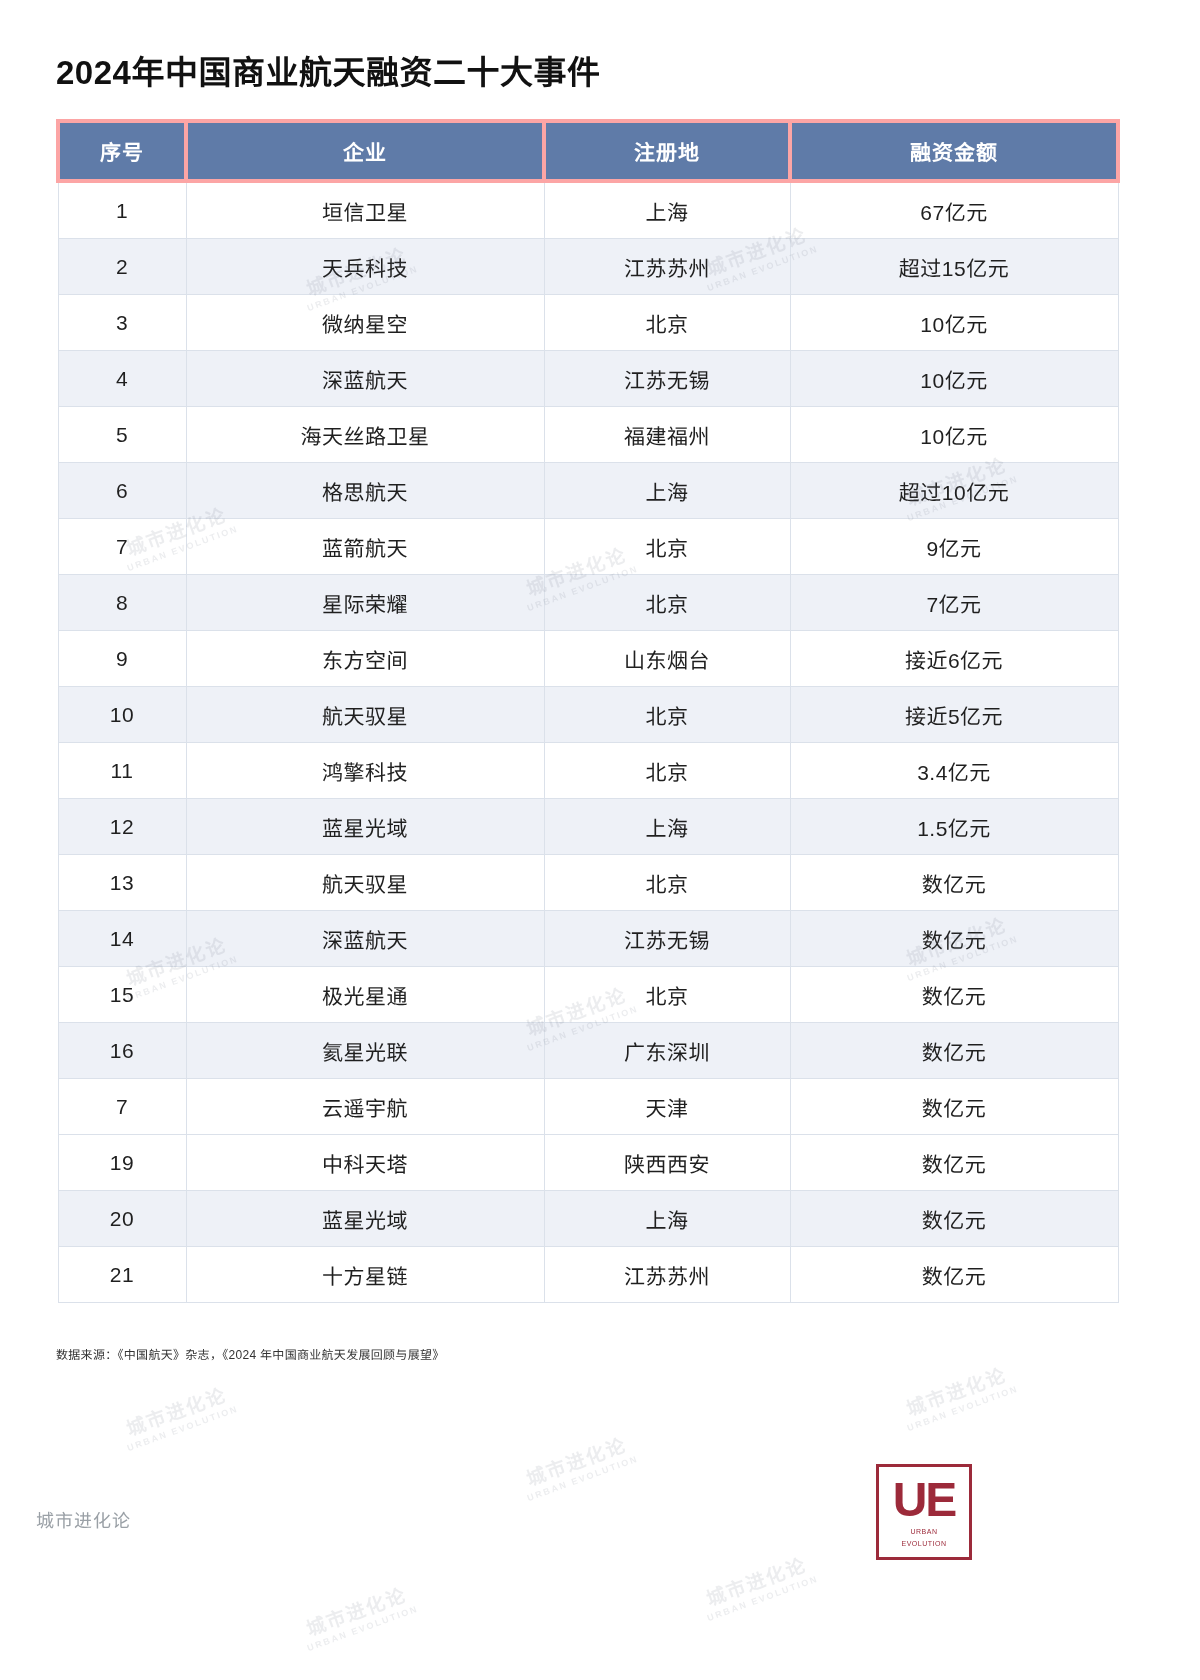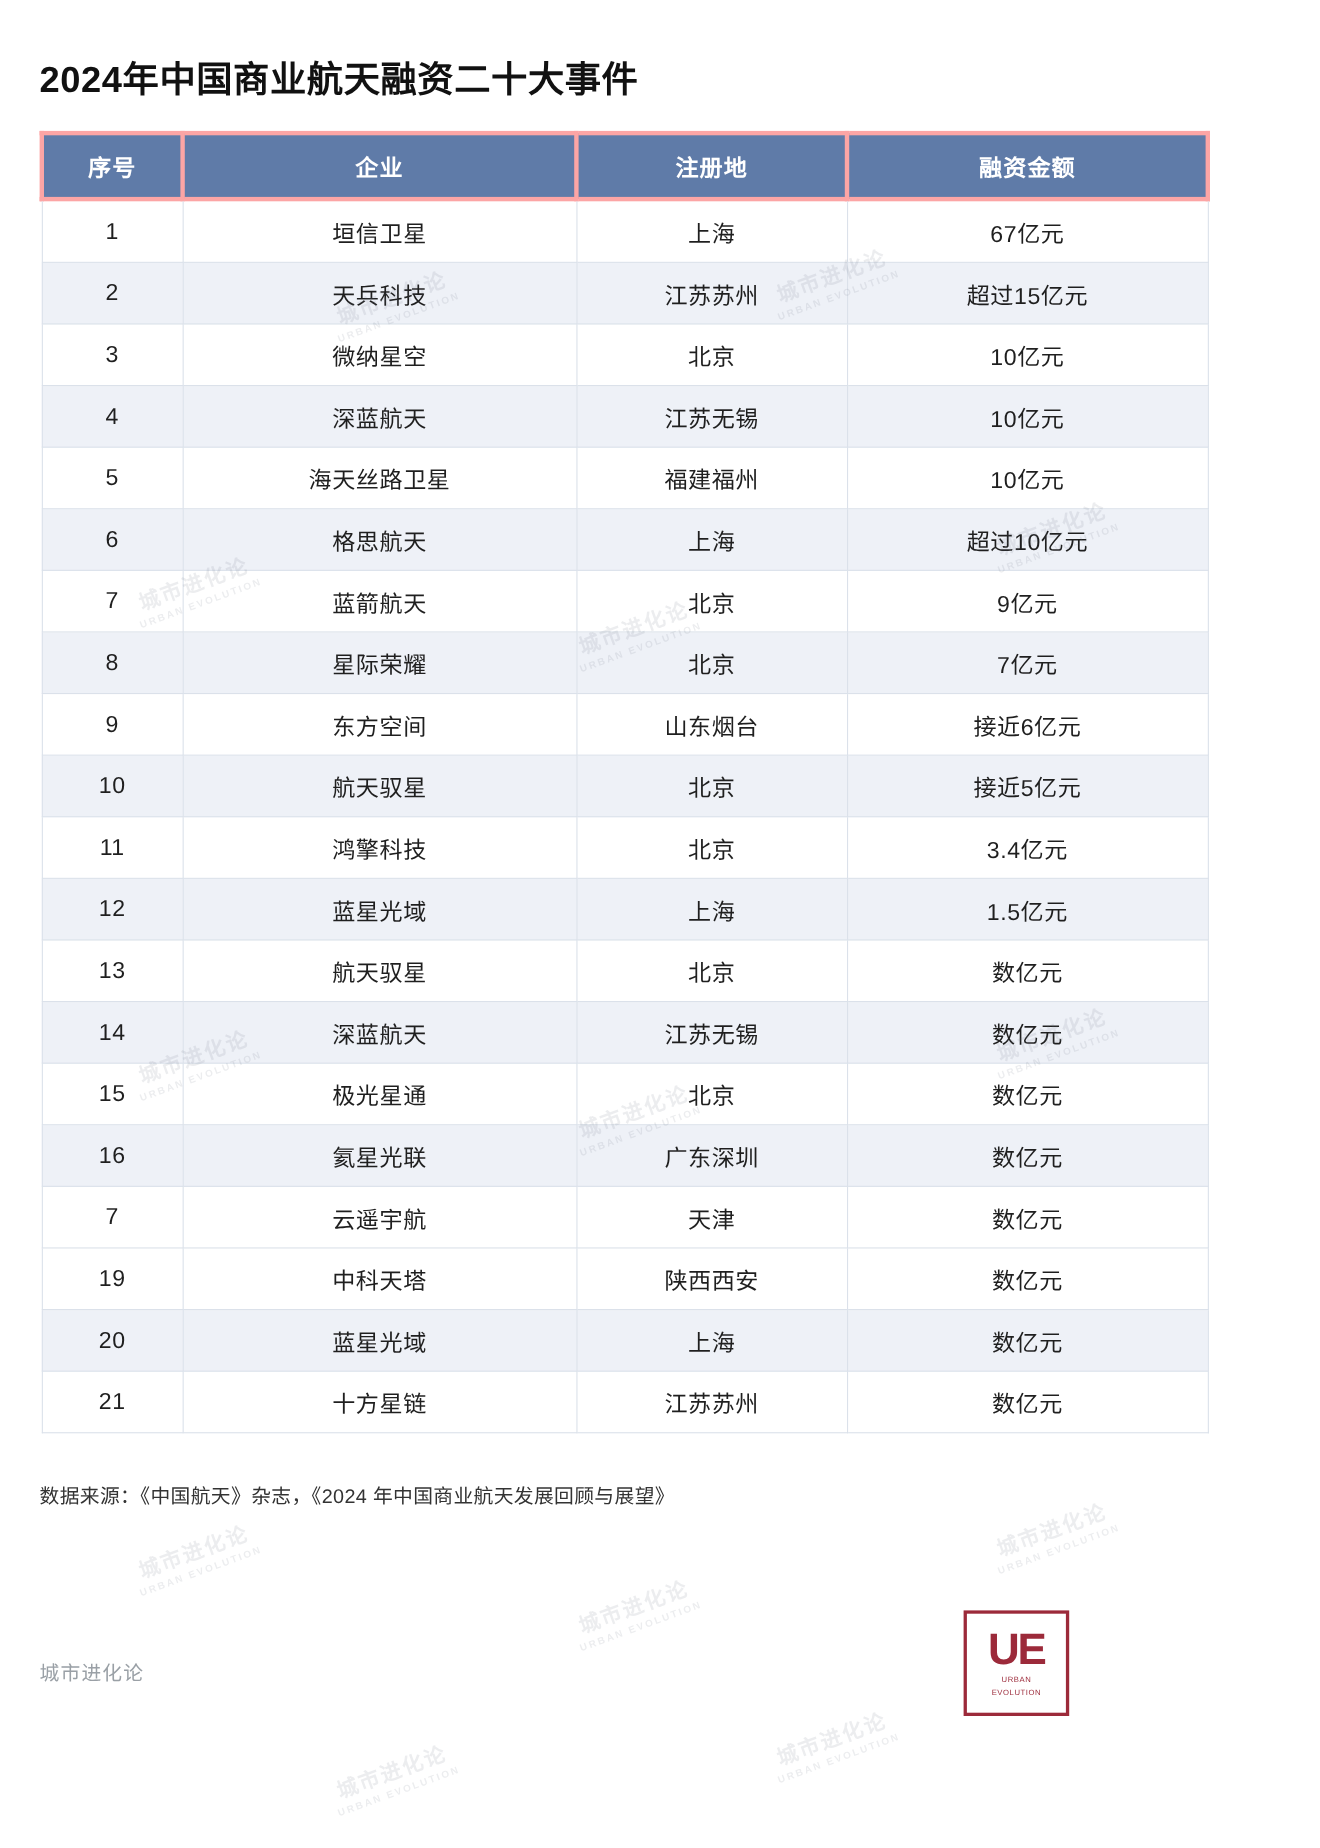--- a/index.html
+++ b/index.html
@@ -13,21 +13,21 @@
     font-family: "Liberation Sans", "DejaVu Sans", sans-serif;
     color: #1f1f1f;
     position: relative;
     overflow: hidden;
   }
   .page {
     position: relative;
     width: 1028px;
     height: 1680px;
     box-sizing: border-box;
-    padding: 44px 36px 0 36px;
+    padding: 44px 36px 0 56px;
   }
   .title {
     font-size: 33px;
     font-weight: bold;
     letter-spacing: 0.5px;
     color: #111111;
     margin: 8px 0 26px 0;
     line-height: 1.25;
   }
   table.data-table {
@@ -62,21 +62,21 @@
     vertical-align: middle;
     color: #1f1f1f;
     background: #ffffff;
     letter-spacing: 0.5px;
   }
   table.data-table tr.alt td {
     background: #eef1f7;
   }
   .source {
     margin-top: 42px;
-    font-size: 18px;
+    font-size: 12px;
     color: #333333;
     letter-spacing: 0.3px;
   }
   .footer-brand {
     position: absolute;
     left: 36px;
     bottom: 148px;
     font-size: 18px;
     color: #9aa0a6;
     letter-spacing: 1px;
@@ -88,21 +88,21 @@
     width: 96px;
     height: 96px;
     border: 3px solid #9c2a3a;
     box-sizing: border-box;
     display: flex;
     flex-direction: column;
     align-items: center;
     justify-content: center;
   }
   .logo .logo-mark {
-    font-size: 40px;
+    font-size: 48px;
     font-weight: bold;
     color: #9c2a3a;
     line-height: 1;
     letter-spacing: -2px;
   }
   .logo .logo-sub {
     font-size: 7px;
     color: #9c2a3a;
     letter-spacing: 0.5px;
     margin-top: 4px;

